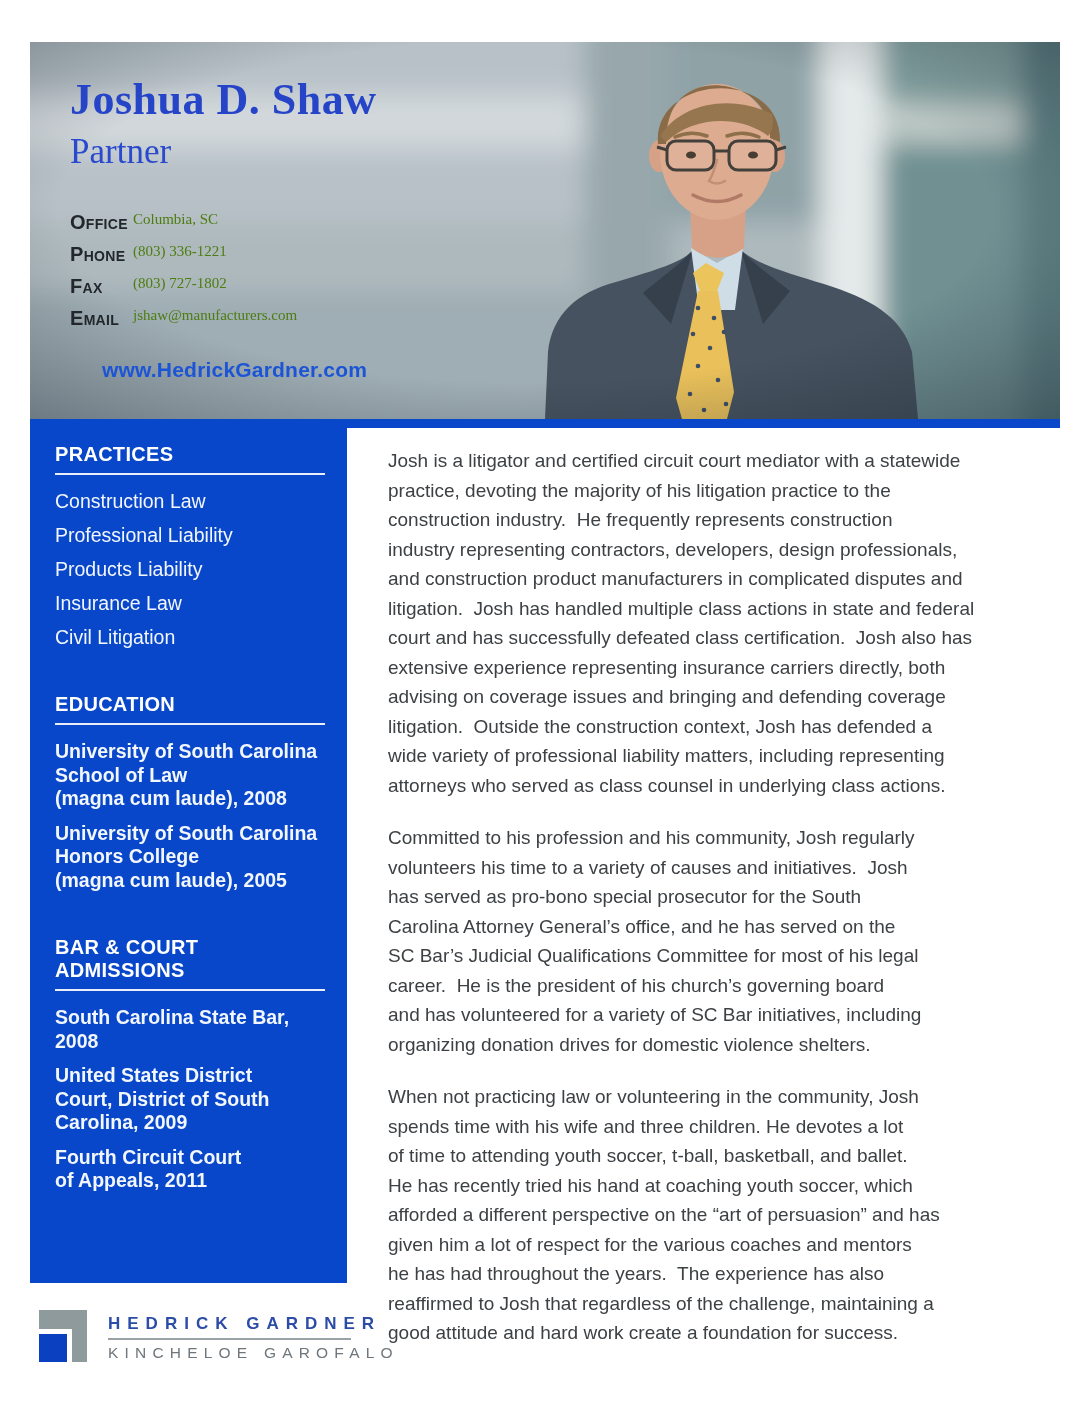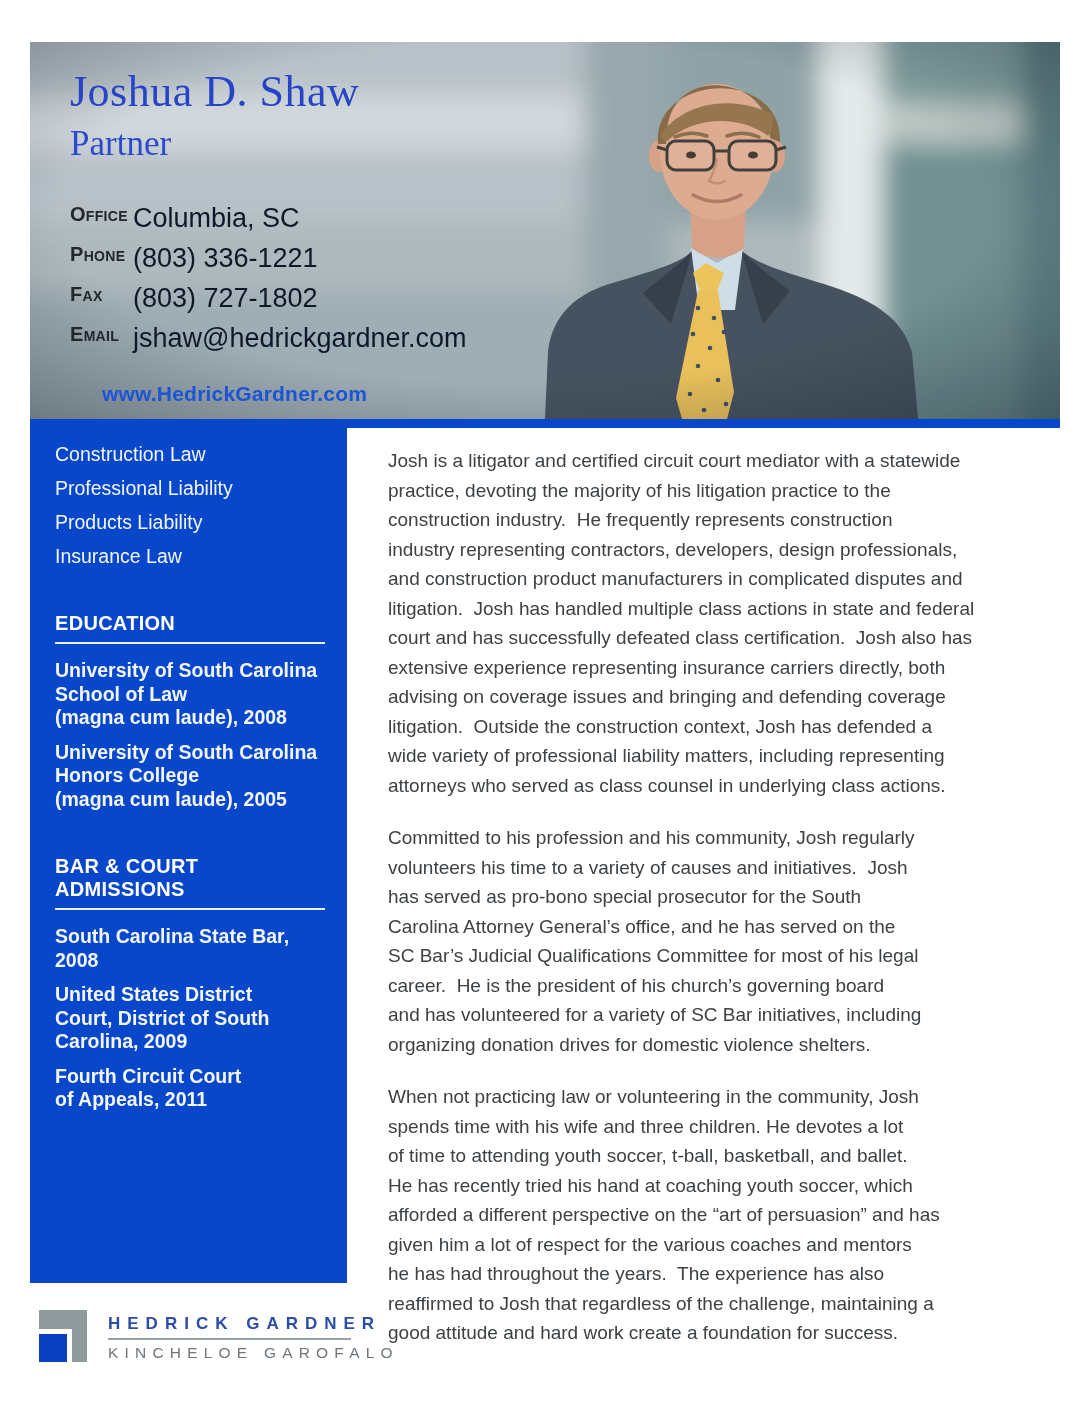--- a/index.html
+++ b/index.html
@@ -14,29 +14,29 @@
   *{margin:0;padding:0;box-sizing:border-box;}
   html,body{background:#fff;}
   body{font-family:"Liberation Sans","DejaVu Sans",sans-serif;}
   .page{position:relative;width:1088px;height:1408px;background:#ffffff;overflow:hidden;}
 
   
   .photo{position:absolute;left:30px;top:42px;width:1030px;height:377px;overflow:hidden;
          box-shadow:inset 0 0 46px 10px rgba(22,32,44,.28);}
   .photo svg{position:absolute;left:0;top:0;width:100%;height:100%;display:block;}
   .photo-text{position:absolute;left:40px;top:26px;width:560px;}
-  .name{font-family:"Liberation Serif","DejaVu Serif",serif;font-weight:normal;
-        font-size:44px;line-height:1.1;color:var(--name_blue);letter-spacing:.5px;}
+  .name{font-family:"Liberation Serif","DejaVu Serif",serif;font-weight:bold;
+        font-size:44px;line-height:1.1;color:var(--name_blue);letter-spacing:.5px;margin-top:8px;}
   .title{font-family:"Liberation Serif","DejaVu Serif",serif;font-weight:normal;
          font-size:35px;line-height:1.15;color:#2A49CC;margin-top:8px;}
   .contact{margin-top:38px;}
   .contact-row{display:flex;margin-bottom:9px;}
   .contact-label{width:63px;font-variant:small-caps;font-weight:700;font-size:20px;
                  color:#22272B;letter-spacing:.3px;}
-  .contact-value{font-size:27px;color:#0f172a;}
+  .contact-value{font-size:15px;color:#4d7c0f;font-family:Liberation Serif, serif;}
   .website{margin-top:28px;font-size:21px;font-weight:bold;color:var(--link_blue);letter-spacing:.2px;margin-left:32px;}
   .accent-bar{position:absolute;left:30px;top:419px;width:1030px;height:9px;background:var(--accent_blue);}
 
   
   .sidebar{position:absolute;left:30px;top:419px;width:317px;height:864px;background:var(--accent_blue);
            padding:24px 22px 0 25px;color:var(--side_text);}
   .side-heading{font-size:20px;font-weight:bold;color:#FFFFFF;letter-spacing:.3px;
                 padding-bottom:7px;border-bottom:2px solid #E9EEF7;margin-bottom:15px;}
   .side-section{margin-bottom:0;}
   .side-section + .side-section{margin-top:44px;}
@@ -144,36 +144,38 @@
         <div class="contact-row">
           <span class="contact-label">Phone</span>
           <span class="contact-value">(803) 336-1221</span>
         </div>
         <div class="contact-row">
           <span class="contact-label">Fax</span>
           <span class="contact-value">(803) 727-1802</span>
         </div>
         <div class="contact-row">
           <span class="contact-label">Email</span>
-          <span class="contact-value">jshaw@hedrickgardner.com</span>
+          <span class="contact-value">jshaw@manufacturers.com</span>
         </div>
       </div>
       <div class="website">www.HedrickGardner.com</div>
     </div>
   </div>
 
   <div class="accent-bar"></div>
 
   <div class="sidebar">
 
     <div class="side-section">
+      <div class="side-heading">PRACTICES</div>
       <div class="side-item">Construction Law</div>
       <div class="side-item">Professional Liability</div>
       <div class="side-item">Products Liability</div>
       <div class="side-item">Insurance Law</div>
+      <div class="side-item">Civil Litigation</div>
     </div>
 
     <div class="side-section">
       <div class="side-heading">EDUCATION</div>
       <div class="side-entry">University of South Carolina
 School of Law
 (magna cum laude), 2008</div>
       <div class="side-entry">University of South Carolina
 Honors College
 (magna cum laude), 2005</div>

